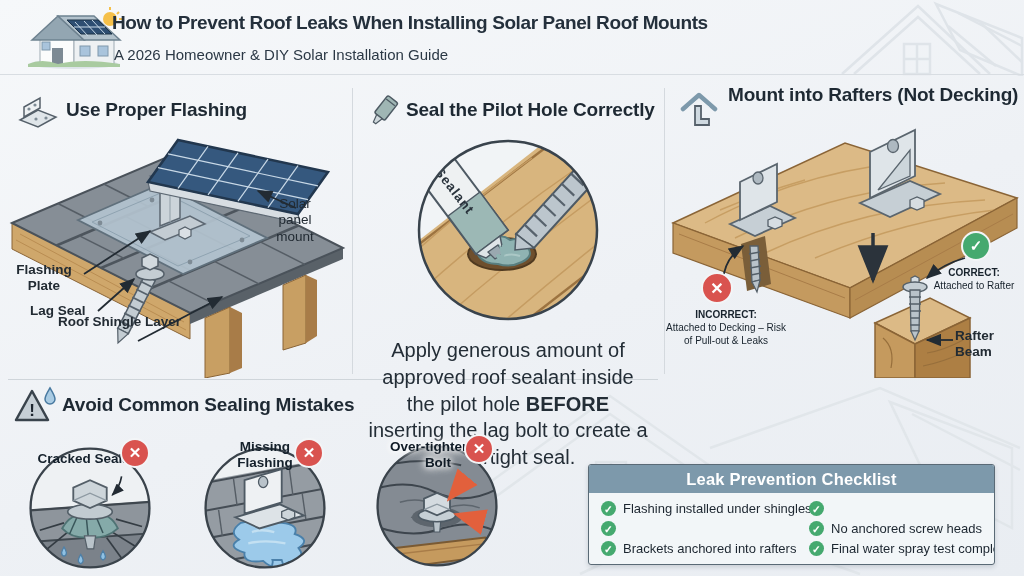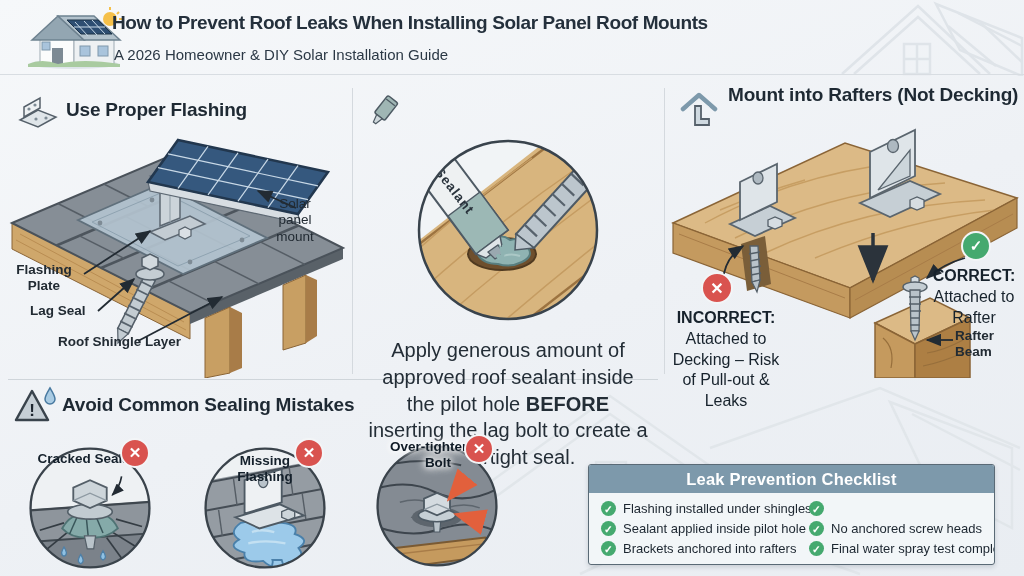--- a/index.html
+++ b/index.html
@@ -14,21 +14,21 @@
   .vline{width:1px;background:#d4d9de;top:88px;height:286px;}
   .hline{left:8px;top:379px;width:650px;height:1px;background:#cfd5da;}
   
   .sec-h{font-size:19px;font-weight:800;color:#1e2933;letter-spacing:-0.2px;white-space:nowrap;}
   
   .lbl{font-size:13.5px;line-height:1.22;color:#222b33;font-weight:500;}
   .lbl.b{font-weight:700;}
   .center{text-align:center;}
   .caption{font-size:20px;line-height:1.34;color:#232d36;text-align:center;font-weight:500;}
   
-  .verdict{font-size:16px;line-height:1.3;text-align:center;color:#17222c;font-weight:500;}
+  .verdict{font-size:10px;line-height:1.3;text-align:center;color:#17222c;font-weight:500;}
   .verdict .t{font-weight:800;}
   
   .xbadge{border-radius:50%;background:#d9534f;color:#fff;display:flex;align-items:center;justify-content:center;font-weight:800;border:2px solid #f3f5f7;box-sizing:border-box;}
   .okbadge{border-radius:50%;background:#45a96f;color:#fff;display:flex;align-items:center;justify-content:center;font-weight:800;border:2px solid #f3f5f7;box-sizing:border-box;}
   
   .mlabel{font-size:13.5px;font-weight:800;color:#14202b;text-align:center;line-height:1.15;}
   .mlabel.glow{color:#101b26;text-shadow:0 0 5px #fff,0 0 8px #fff,0 0 12px #fff;}
   
   .chk-box{left:588px;top:464px;width:407px;height:101px;background:#f2f6f8;border:1.5px solid #5a6a76;border-radius:3px;box-shadow:0 2px 5px rgba(40,55,70,.18);box-sizing:border-box;overflow:hidden;}
   .chk-head{height:28px;background:#7d99ab;color:#fff;font-size:16.5px;font-weight:800;display:flex;align-items:center;justify-content:center;letter-spacing:.2px;}
@@ -189,29 +189,30 @@
     <g stroke="#222b33" stroke-width="1.8" fill="none">
       <line x1="296" y1="80" x2="258" y2="63" marker-end="url(#ah1)"></line>
       <line x1="84" y1="146" x2="150" y2="103" marker-end="url(#ah1)"></line>
       <line x1="98" y1="183" x2="134" y2="151" marker-end="url(#ah1)"></line>
       <line x1="138" y1="213" x2="222" y2="169" marker-end="url(#ah1)"></line>
     </g>
   </svg>
   <div class="abs lbl b center" style="left:6px;top:262px;width:76px;">Flashing Plate</div>
   <div class="abs lbl center" style="left:264px;top:196px;width:62px;">Solar panel mount</div>
   <div class="abs lbl b" style="left:30px;top:303px;white-space:nowrap;">Lag Seal</div>
-  <div class="abs lbl b" style="left:14px;top:334px;white-space:nowrap;padding-left:44px;">Roof Shingle Layer</div>
+  <div class="abs lbl b" style="left:14px;top:314px;white-space:nowrap;padding-left:44px;">Roof Shingle Layer</div>
 
   <svg class="abs" style="left:366px;top:94px;" width="36" height="36" viewBox="0 0 36 36">
     <g transform="translate(6,2) rotate(38 12 14)">
       <rect x="6" y="0" width="13" height="22" rx="2" fill="#9fb6b4" stroke="#4d5a63" stroke-width="1.5"></rect>
       <line x1="7" y1="4" x2="18" y2="4" stroke="#4d5a63" stroke-width="1.2"></line>
       <polygon points="9,22 16,22 14,30 11,30" fill="#cfd8dc" stroke="#4d5a63" stroke-width="1.2"></polygon>
     </g>
   </svg>
+  <div class="abs sec-h" style="left:406px;top:99px;">Seal the Pilot Hole Correctly</div>
 
   <svg class="abs" style="left:352px;top:128px;" width="313" height="250" viewBox="0 0 313 250">
     <defs>
         <clipPath id="c2clip">
           <circle cx="156" cy="102" r="89"></circle>
         </clipPath>
       </defs>
     <g clip-path="url(#c2clip)">
       <rect x="0" y="0" width="313" height="250" fill="#f1f4f6"></rect>
       <polygon points="-20,180 230,-15 330,80 90,270" fill="#d8b57e"></polygon>
@@ -421,21 +422,21 @@
       <path d="M44,86 Q30,96 42,104 Q28,112 48,118 Q46,130 68,127 Q80,139 96,128 Q116,126 106,113 Q120,104 102,98 Q107,88 88,86 Q66,80 44,86 Z" fill="#9ccaea" stroke="#4a80aa" stroke-width="2"></path>
       <path d="M56,96 Q66,92 80,96 M52,108 Q70,104 92,108" stroke="#c3e0f2" stroke-width="2.5" fill="none"></path>
       <path d="M88,126 Q92,136 84,142 L70,142 Q80,132 78,126 Z" fill="#9ccaea" stroke="#4a80aa" stroke-width="2"></path>
       <polygon points="38,80 86,66 112,78 64,92" fill="#dde3e7" stroke="#4e5a64" stroke-width="2"></polygon>
       <polygon points="48,76 88,64 88,28 48,40" fill="#eef1f3" stroke="#4e5a64" stroke-width="2"></polygon>
       <ellipse cx="68" cy="42" rx="5" ry="6" fill="#b9c3ca" stroke="#4e5a64" stroke-width="1.4"></ellipse>
       <polygon points="88,74 95,71 102,74 102,80 95,83 88,80" fill="#cdd5da" stroke="#4e5a64" stroke-width="1.4"></polygon>
     </g>
     <circle cx="70" cy="70" r="64" fill="none" stroke="#3a434b" stroke-width="2.5"></circle>
   </svg>
-  <div class="abs mlabel" style="left:224px;top:453px;width:82px;">Missing Flashing</div>
+  <div class="abs mlabel" style="left:224px;top:439px;width:82px;">Missing Flashing</div>
   <div class="abs xbadge" style="left:294px;top:438px;width:30px;height:30px;font-size:15px;">✕</div>
 
   <svg class="abs" style="left:372px;top:441px;" width="130" height="130" viewBox="0 0 140 140">
     <defs>
         <clipPath id="m3c">
           <circle cx="70" cy="70" r="64"></circle>
         </clipPath>
         <marker id="ahm3" viewBox="0 0 10 8" refX="8" refY="4" markerWidth="7" markerHeight="6" orient="auto">
           <path d="M0,0 L10,4 L0,8 Z" fill="#e2603c"></path>
         </marker>
@@ -473,21 +474,20 @@
     <div class="chk-grid">
       <div class="chk-item">
           <span class="chk-dot">✓</span>
           <span>Flashing installed under shingles</span>
         </div>
       <div class="chk-item">
           <span class="chk-dot">✓</span>
         </div>
       <div class="chk-item">
           <span class="chk-dot">✓</span>
-          <span>Sealant applied inside pilot hole</span>
         </div>
       <div class="chk-item">
           <span class="chk-dot">✓</span>
           <span>No anchored screw heads</span>
         </div>
       <div class="chk-item">
           <span class="chk-dot">✓</span>
           <span>Brackets anchored into rafters</span>
         </div>
       <div class="chk-item">

